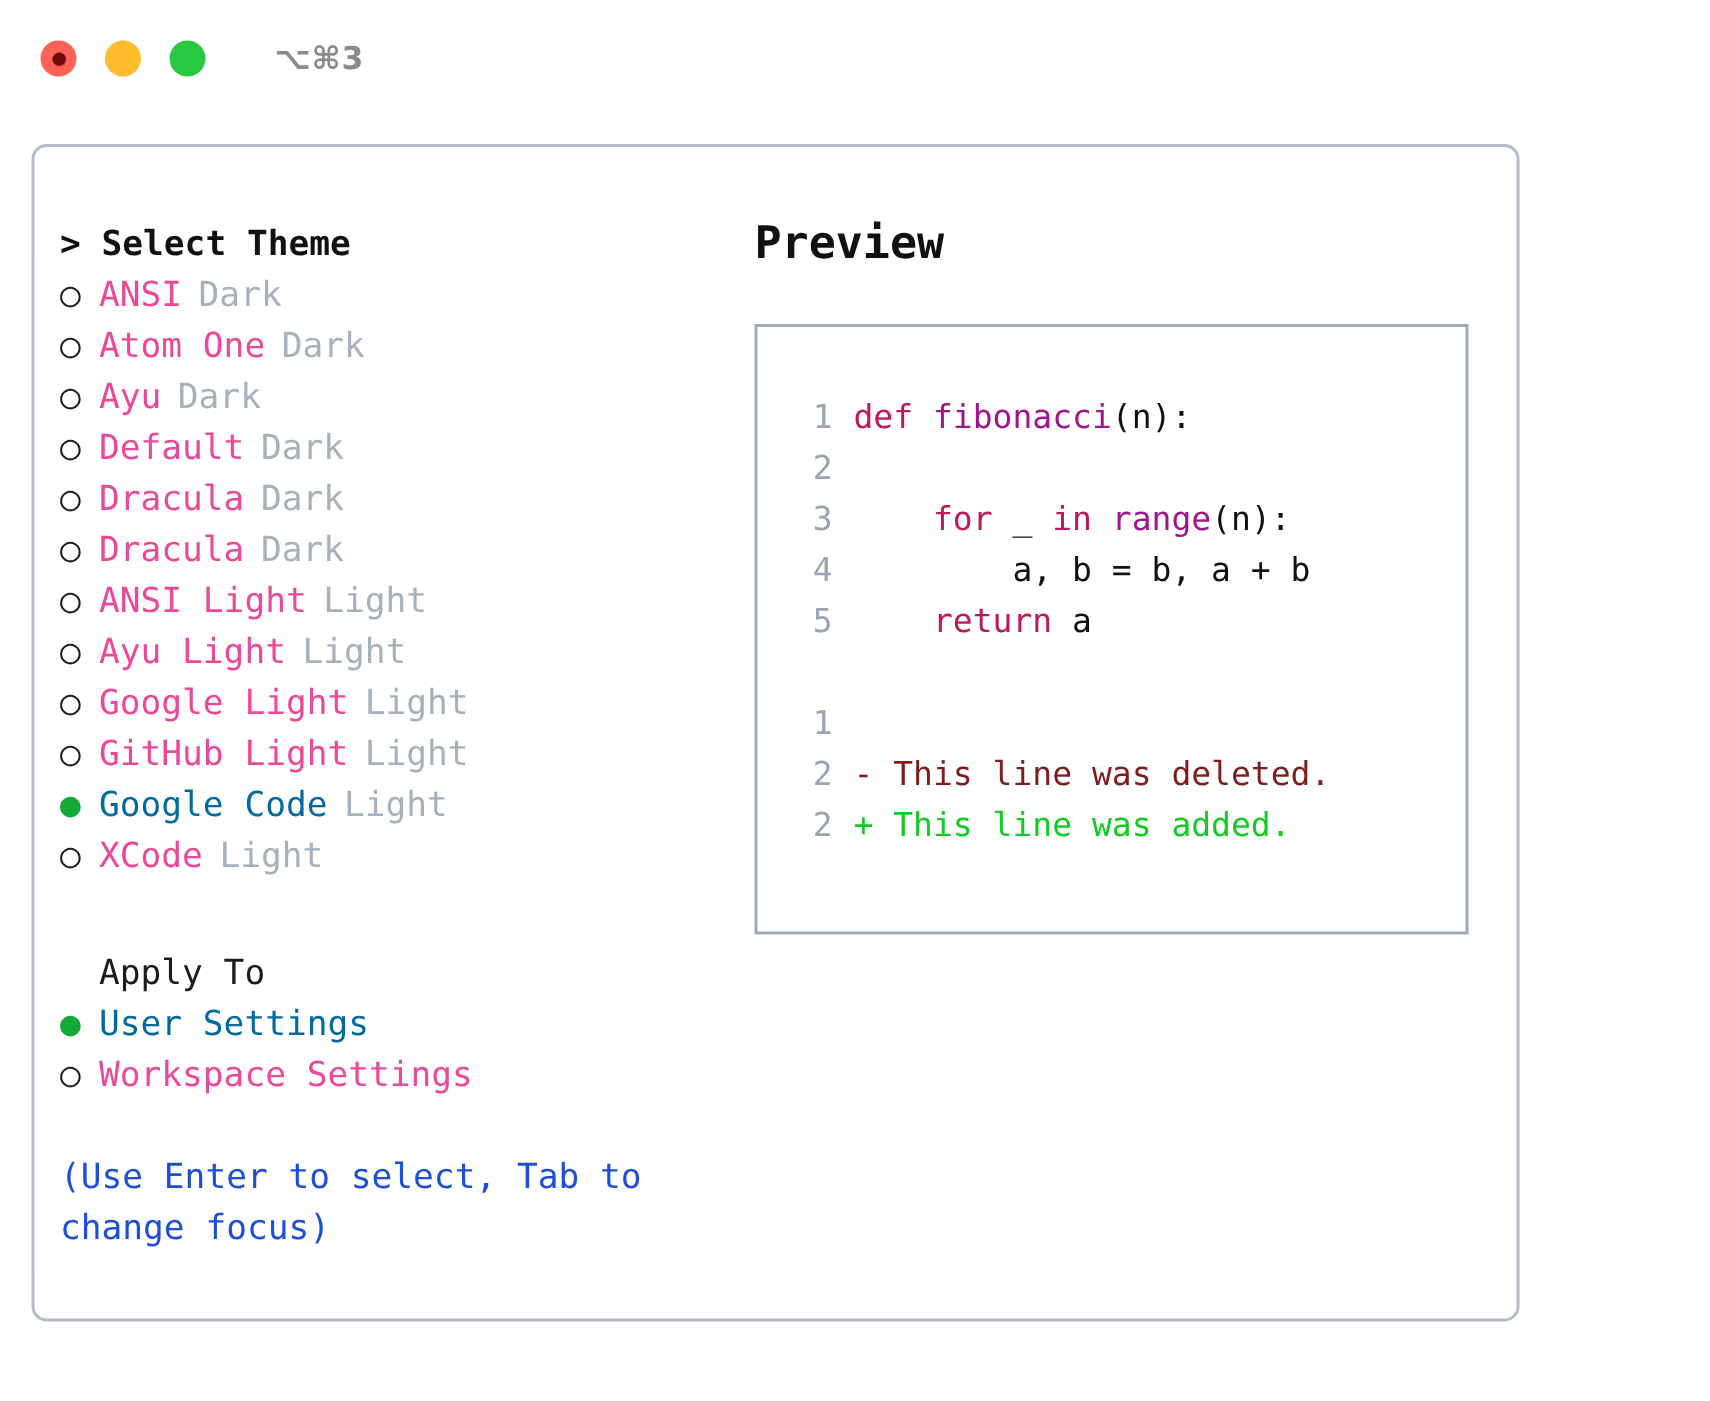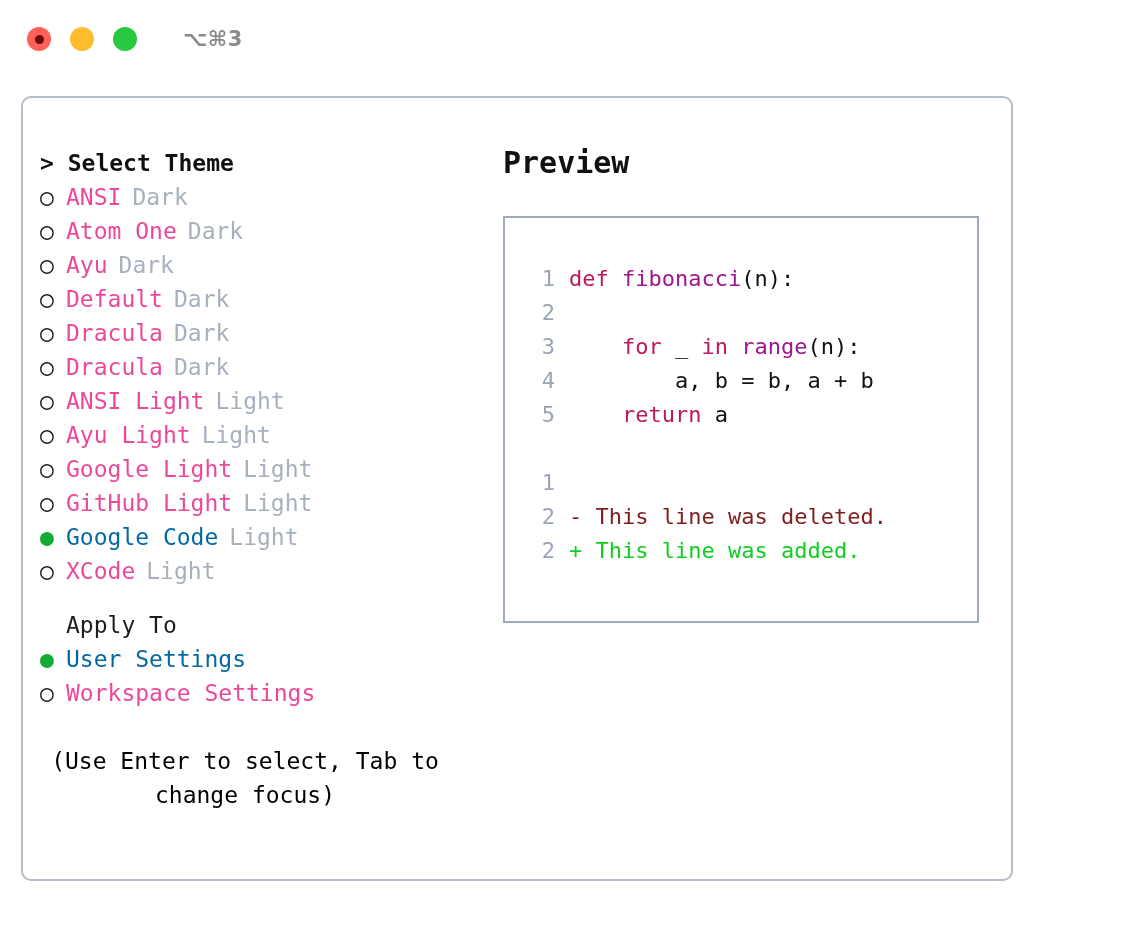--- a/index.html
+++ b/index.html
@@ -129,30 +129,29 @@
 
   .subsection-header {
     font-size: 23px;
     color: #1c1c1c;
     line-height: 34px;
     height: 34px;
     padding-left: 26px;
     white-space: pre;
   }
 
-  #apply-to-block { margin-top: 20px; }
+  #apply-to-block { margin-top: 44px; }
 
   #hint-text {
     margin-top: 34px;
     font-size: 23px;
     line-height: 34px;
-    color: #000000;
+    color: #1d4ed8;
     width: 410px;
     white-space: pre-wrap;
-    text-align: center;
   }
 
   
   #right-column {
     position: absolute;
     left: 480px;
     top: 48px;
     width: 490px;
   }
   #preview-title {

